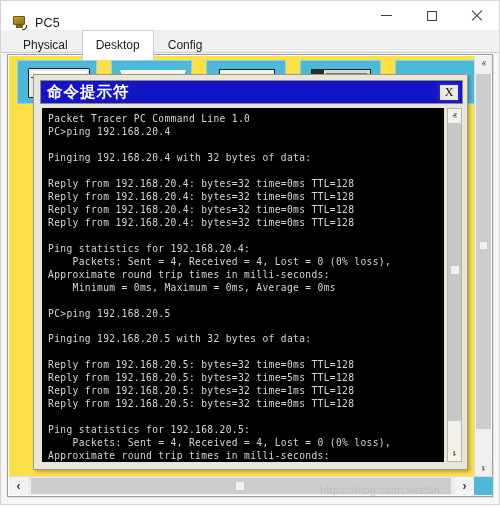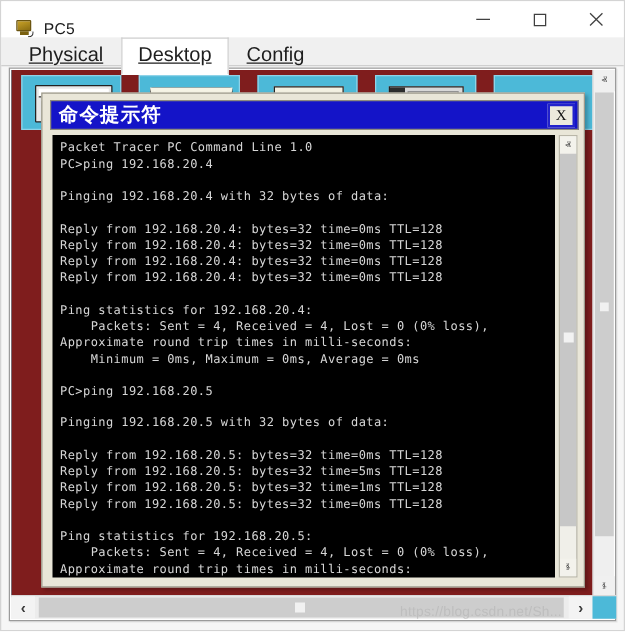--- a/index.html
+++ b/index.html
@@ -85,24 +85,24 @@
     position: absolute; left: 0; top: 29px;
     width: 498px; height: 23px;
     background: #f0f0f0;
     border-bottom: 1px solid #cfcfcf;
     display: flex; align-items: stretch;
     padding-left: 8px;
   }
   .tab {
     display: flex; align-items: center;
     padding: 14px 13px;
-    font-size: 16px; color: #1e1e1e;
+    font-size: 12px; color: #1e1e1e;
     border: 1px solid transparent;
     border-bottom: none;
-    position: relative; top: 0; text-decoration: underline;
+    position: relative; top: 0;
   }
   .tab.active {
     background: #ffffff;
     border-color: #cfcfcf;
     border-bottom: 1px solid #ffffff;
     margin-bottom: -1px;
     z-index: 2;
   }
 
   
@@ -115,21 +115,21 @@
   }
   .desktop-clip {
     position: absolute; left: 1px; top: 1px;
     width: 466px; height: 422px;
     overflow: hidden;
     background: #4cb9d8;
   }
   .desktop-teal {
     position: absolute; left: 0; top: 0;
     width: 466px; height: 422px;
-    background: #7f1d1d;
+    background: #fde047;
   }
   
   .swoosh {
     position: absolute; border: 2px solid rgba(10,10,10,.55);
     border-radius: 50%;
     background: transparent;
     width: 70px; height: 70px;
     border-color: transparent transparent transparent #1a1a1a;
   }
 

